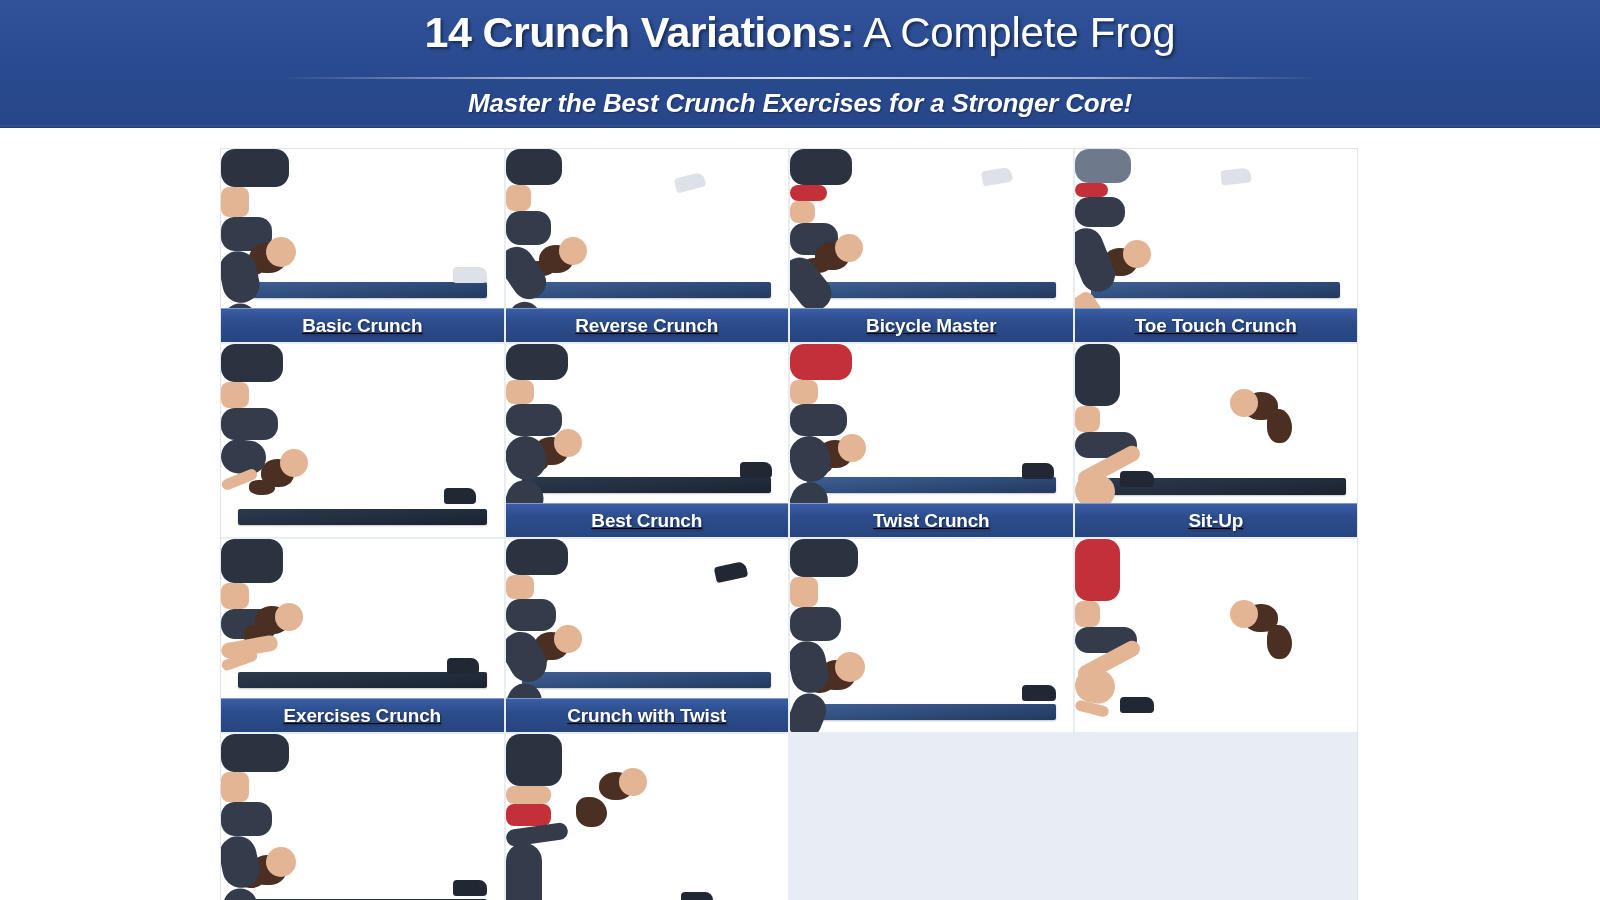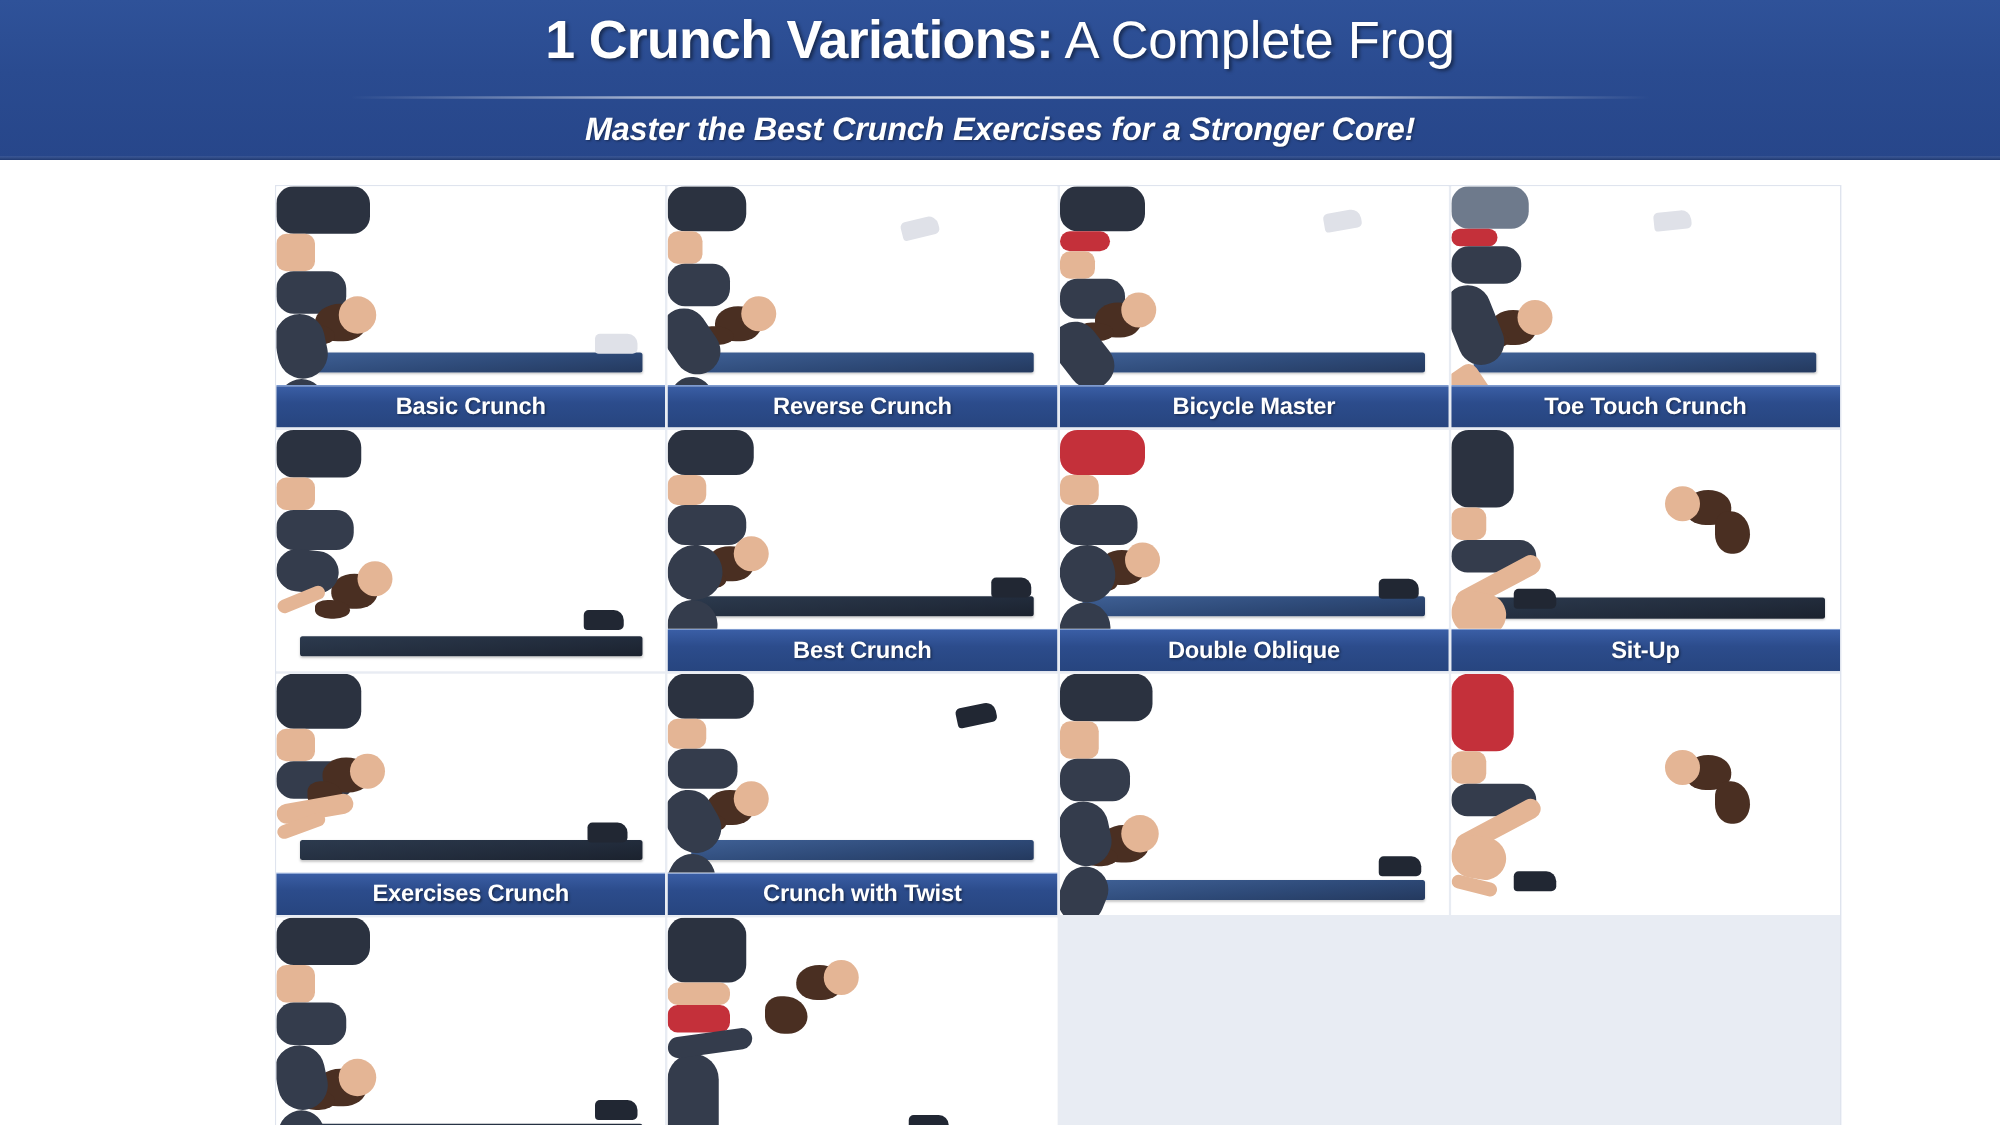--- a/index.html
+++ b/index.html
@@ -77,22 +77,23 @@
     color: #ffffff;
     letter-spacing: -0.2px;
     text-shadow: 1px 1px 2px rgba(0,0,0,0.40);
   }
 
   
   .grid-wrap {
     position: absolute;
     left: 220px;
     top: 148px;
-    width: 1253px;
+    width: 1138px;
     height: 752px;
+    text-decoration: underline;
   }
   .grid {
     display: grid;
     grid-template-columns: repeat(4, 1fr);
     grid-auto-rows: 193px;
     column-gap: 2px;
     row-gap: 2px;
     background: #e8ecf3;
     border: 1px solid #dfe4ee;
   }
@@ -171,21 +172,21 @@
 
   .rounded  { border-radius: 14px; }
   .rounded-s{ border-radius: 8px; }
   .rounded-l{ border-radius: 22px; }
 </style>
 </head>
 <body>
 
 <div class="header">
   <div class="title">
-    <span class="title-strong">1 Crunch Variations:</span><span class="title-light"> A Complete Frog</span>
+    <span class="title-strong">14 Crunch Variations:</span><span class="title-light"> A Complete Frog</span>
   </div>
   <div class="divider"></div>
   <div class="subtitle">Master the Best Crunch Exercises for a Stronger Core!</div>
 </div>
 
 <div class="grid-wrap">
   <div class="grid" id="grid">
       <div class="cell">
         <div class="photo">
           <div class="fig" style="left:0;top:0;right:0;bottom:0;">
@@ -295,21 +296,21 @@
             <div class="ponytail" style="left:5%;bottom:18%;width:10%;height:16px;"></div>
             <div class="skin head" style="left:17%;bottom:26%;width:28px;height:28px;"></div>
             <div class="red-wear rounded" style="left:21%;bottom:19%;width:22%;height:36px;"></div>
             <div class="skin rounded-s" style="left:41%;bottom:20%;width:10%;height:24px;"></div>
             <div class="dark-wear2 rounded" style="left:48%;bottom:19%;width:20%;height:32px;"></div>
             <div class="dark-wear2 rounded-l" style="left:62%;bottom:22%;width:14%;height:46px;transform:rotate(-14deg);"></div>
             <div class="dark-wear2 rounded-l" style="left:72%;bottom:18%;width:13%;height:42px;transform:rotate(22deg);"></div>
             <div class="shoe-d shoe" style="left:82%;bottom:15%;width:32px;height:16px;"></div>
           </div>
         </div>
-        <div class="label-bar">Double Oblique</div>
+        <div class="label-bar">Twist Crunch</div>
       </div>
       <div class="cell">
         <div class="photo">
           <div class="fig" style="left:0;top:0;right:0;bottom:0;">
             <div class="mat dark" style="left:4%;bottom:5%;width:92%;height:17px;"></div>
             <div class="hair-c hair" style="left:60%;bottom:52%;width:12%;height:28px;"></div>
             <div class="ponytail" style="left:68%;bottom:38%;width:9%;height:34px;"></div>
             <div class="skin head" style="left:55%;bottom:54%;width:28px;height:28px;"></div>
             <div class="dark-wear rounded" style="left:50%;bottom:24%;width:16%;height:62px;"></div>
             <div class="skin rounded-s" style="left:46%;bottom:26%;width:9%;height:26px;"></div>

